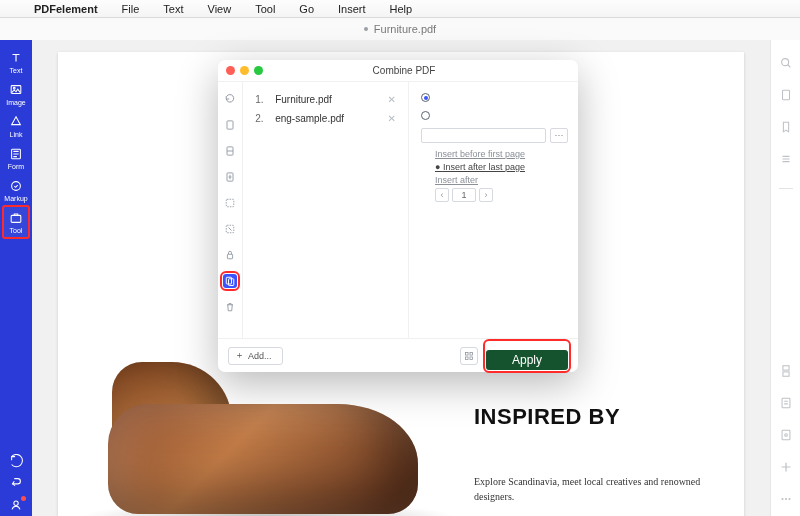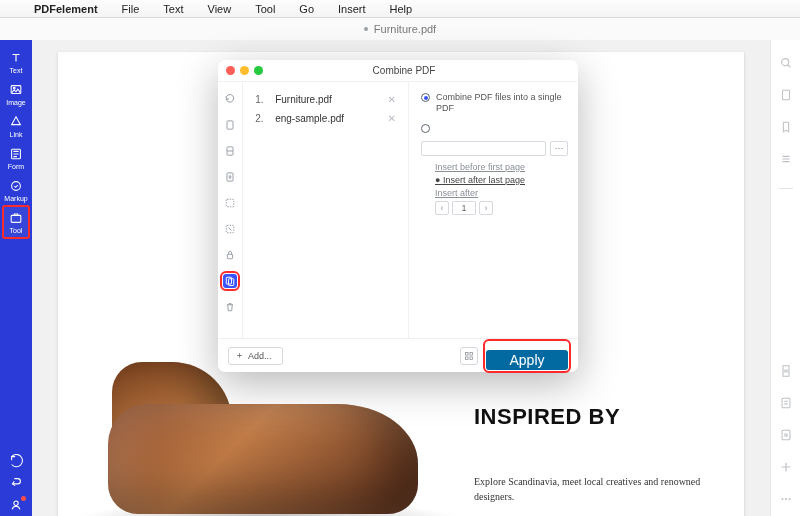--- a/index.html
+++ b/index.html
@@ -68,21 +68,21 @@
   .opt-line{ margin:1px 0 3px 14px; color:#8a8f98;text-decoration:underline;}
   .opt-line.on{ color:#444;}
   .num-row{ display:flex; gap:3px; margin:3px 0 0 14px;}
   .num-row .btn{ width:14px; height:14px; border:1px solid #d6d9df; border-radius:2px; font-size:9px; color:#9097a1; text-align:center; line-height:12px;}
   .num-row .val{ width:24px; height:14px; border:1px solid #d6d9df; border-radius:2px; font-size:9px; text-align:center; line-height:12px; color:#666;}
 
   .dlg-footer{ height:34px; border-top:1px solid #f0f0f0; display:flex; align-items:center; padding:0 10px; gap:8px;}
   .add-btn{ height:18px; border:1px solid #d6d9df; border-radius:3px; font-size:9px; color:#555; padding:0 10px 0 6px; display:flex; align-items:center; gap:4px; background:#fff;}
   .grid-btn{ width:18px; height:18px; border:1px solid #d6d9df; border-radius:3px; display:flex; align-items:center; justify-content:center; margin-left:auto;}
   .apply-wrap{ outline:2px solid #ff2a2a; outline-offset:1px; border-radius:3px;}
-  .apply-btn{ width:82px; height:20px; background:#0369a1; color:#fff; border:none; border-radius:3px; font-size:14px;margin-top:8px;}
+  .apply-btn{ width:82px; height:20px; background:#14532d; color:#fff; border:none; border-radius:3px; font-size:12px;margin-top:8px;}
 
   svg{display:block;}
 </style>
 </head>
 <body>
 
 <div class="menubar">
   <span class="apple"></span>
   <span style="font-weight:600">PDFelement</span>
   <span>File</span>
@@ -319,21 +319,20 @@
       <div class="dlg-row">
         <span class="num">2.</span>
         <span class="name">eng-sample.pdf</span>
         <span class="del">✕</span>
       </div>
     </div>
 
     <div class="dlg-opts">
       <div class="radio-row">
         <span class="radio on"></span>
-        <span>Combine PDF files into a single PDF</span>
       </div>
       <div class="radio-row">
         <span class="radio"></span>
       </div>
       <div class="path-row">
         <input value="" style="">
         <span class="browse">···</span>
       </div>
       <div class="opt-line">Insert before first page</div>
       <div class="opt-line on">● <span>Insert after last page</span></div>

